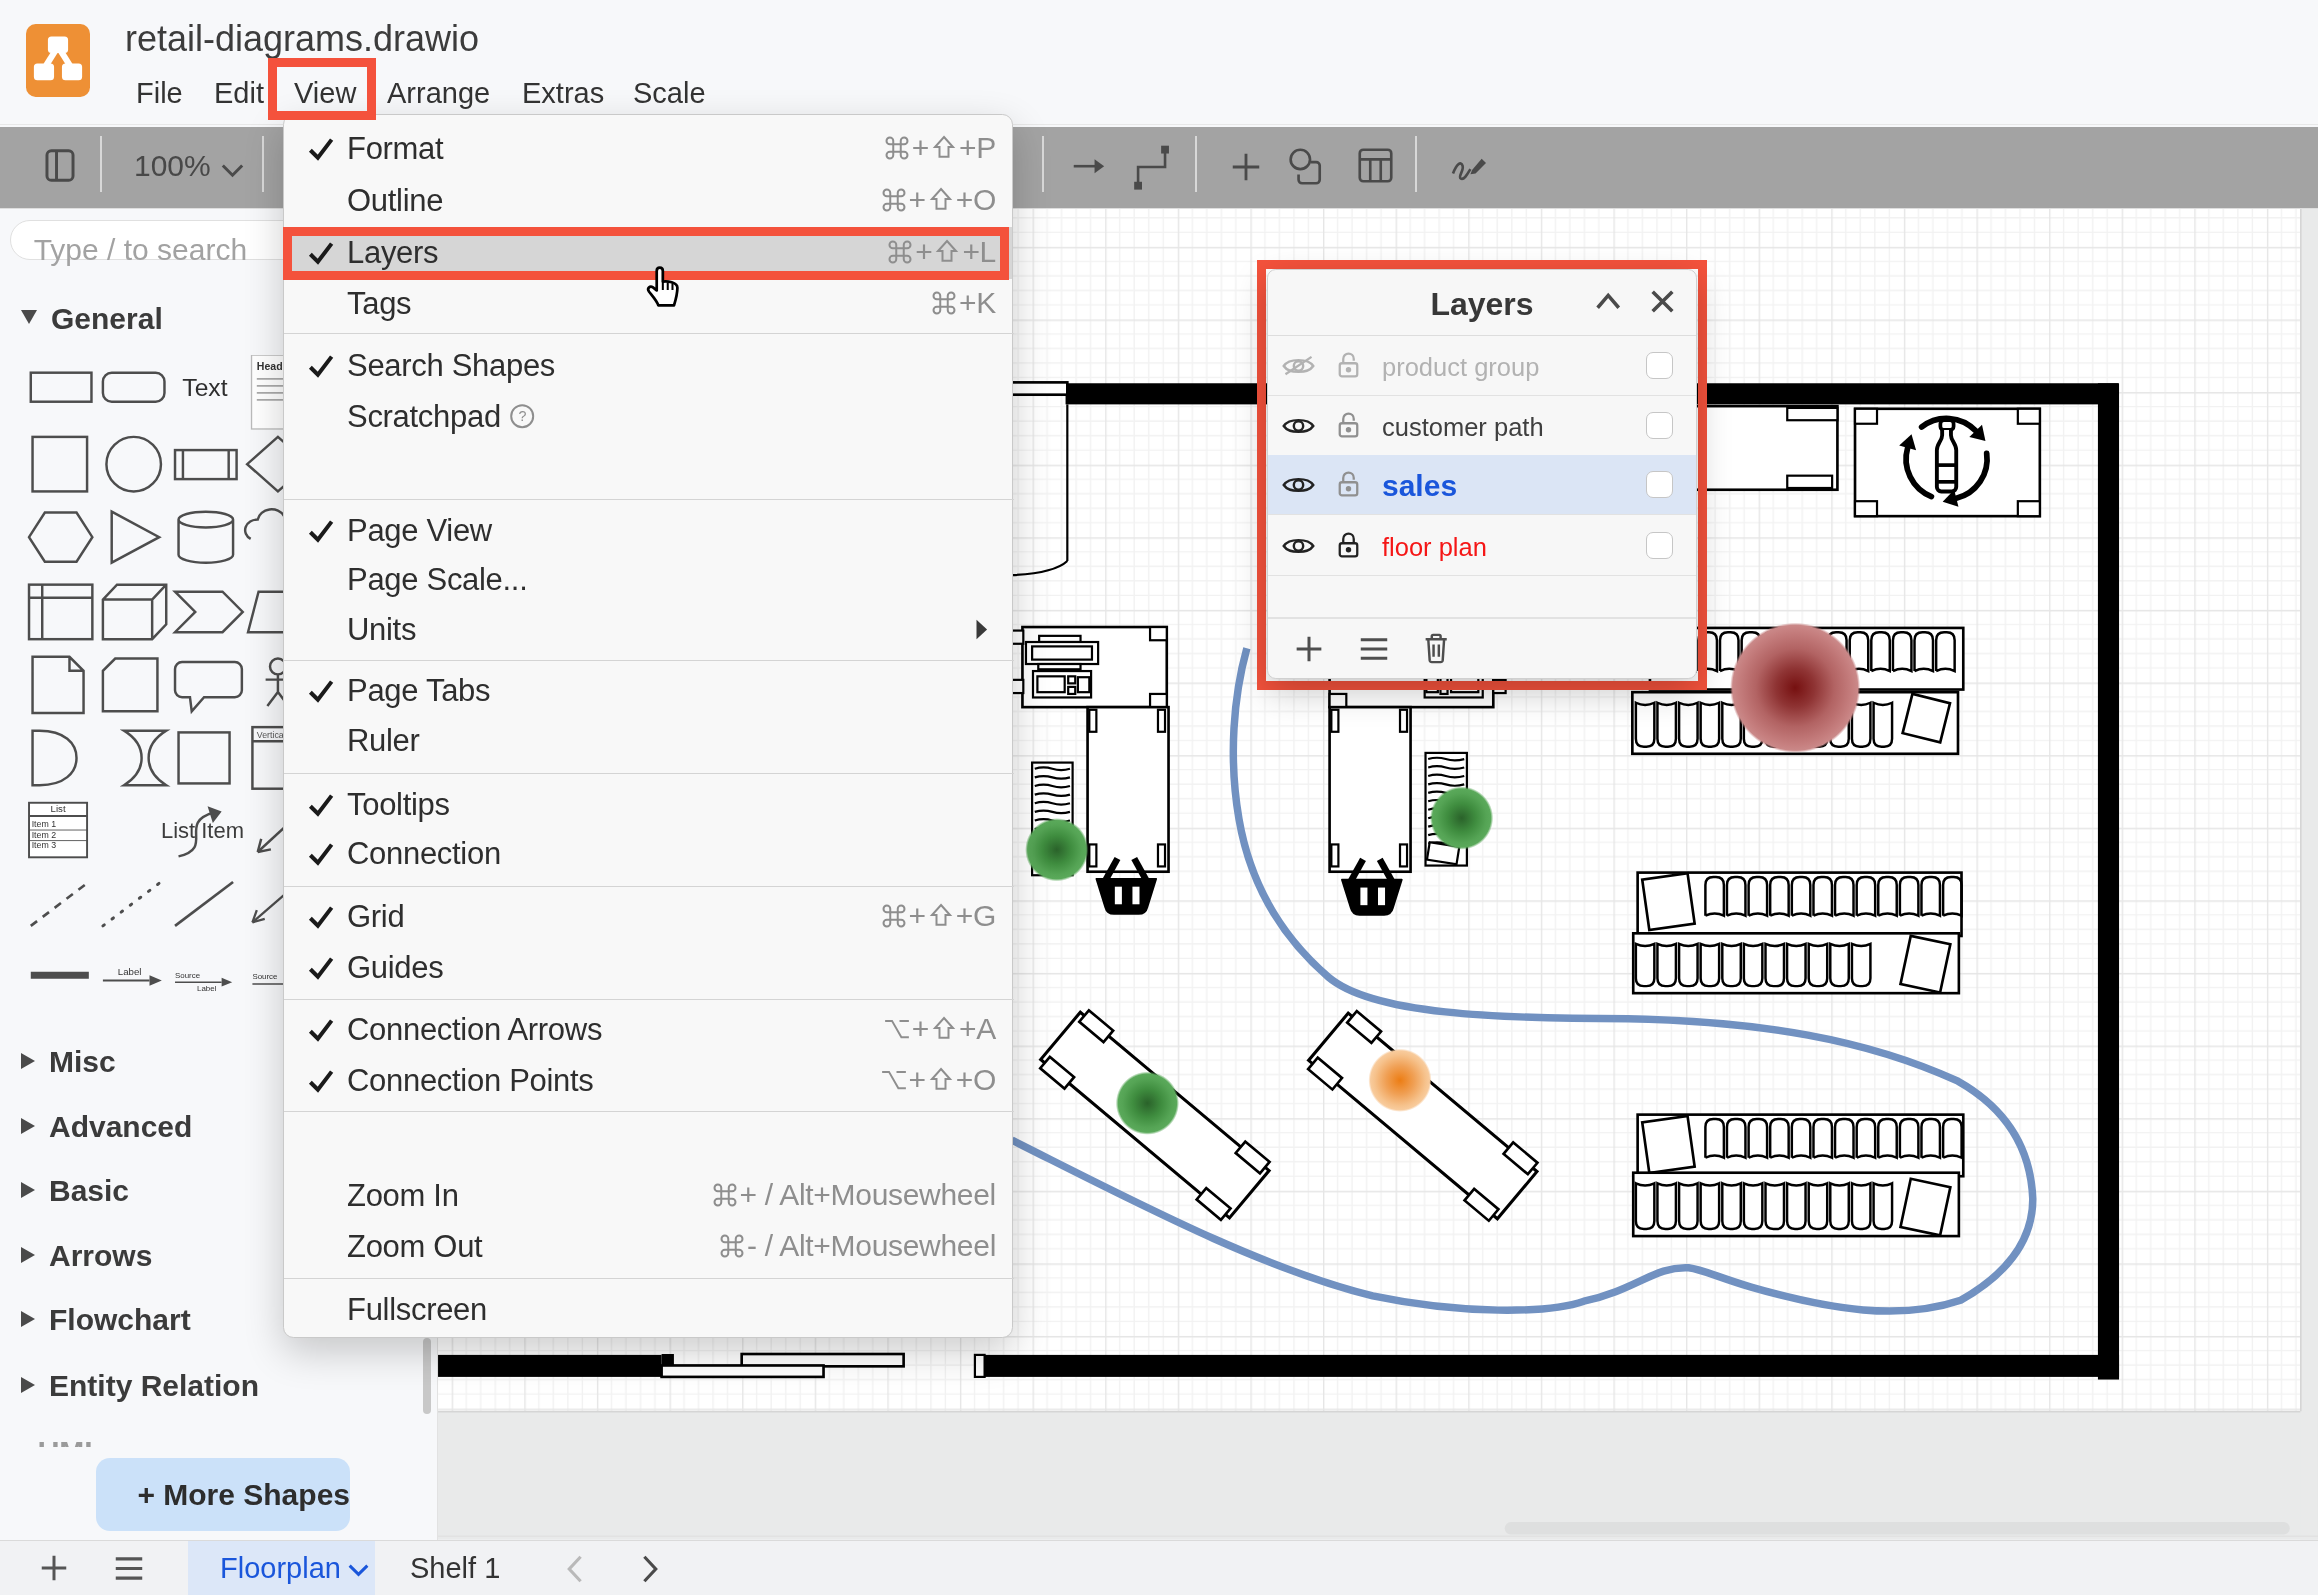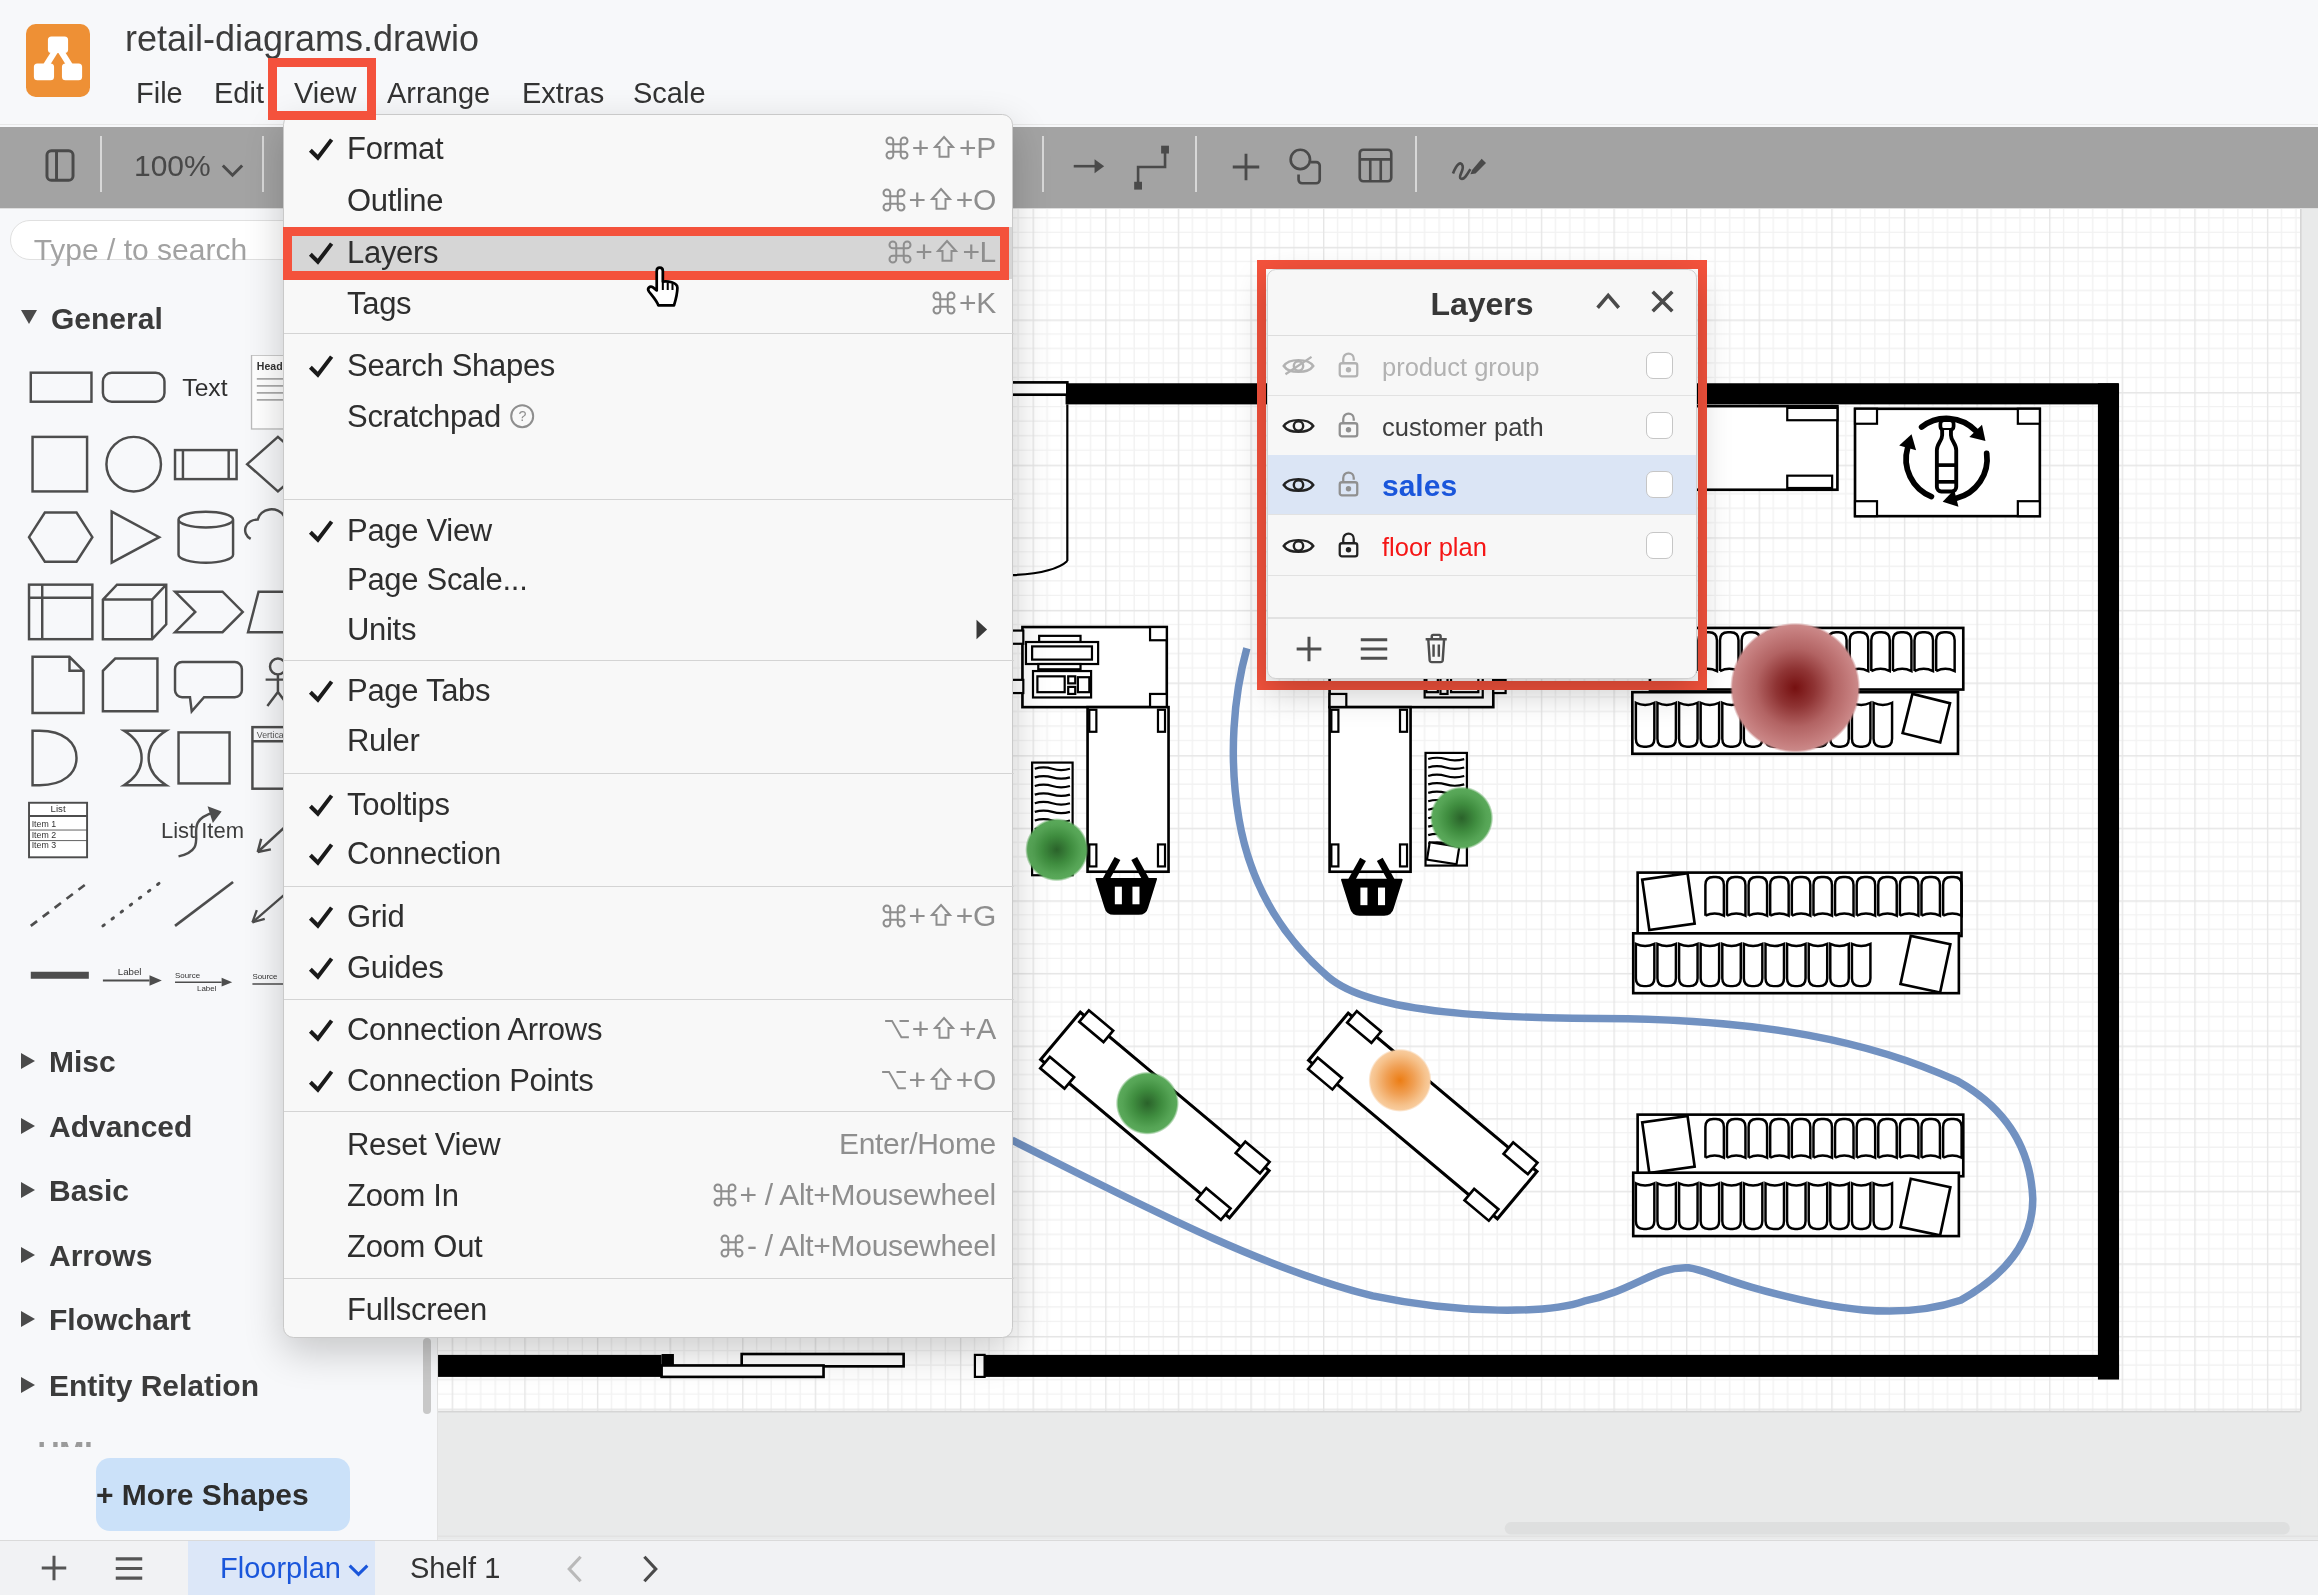--- a/index.html
+++ b/index.html
@@ -13,21 +13,21 @@
 
 #toolbar{position:absolute;left:0;top:127px;width:2319px;height:82px;background:#a3a3a3;border-bottom:1.8px solid #dedede}
 .tsep{position:absolute;top:8.8px;width:1.8px;height:56px;background:#d8d8d8}
 #zoomtxt{position:absolute;left:134px;top:22px;font-size:30px;color:#484848}
 
 #sidebar{position:absolute;left:0;top:209px;width:438px;height:1336px;background:#f7f8fa;border-right:1.8px solid #e2e2e2}
 #search{position:absolute;left:9.7px;top:10.6px;width:419px;height:40px;background:#fff;border:1.8px solid #e0e0e0;border-radius:29px}
 #search span{position:absolute;left:23px;top:12.3px;font-size:30px;color:#a2a2a2}
 .sect{position:absolute;left:21px;font-size:30px;color:#3b3b3b;font-weight:bold}
 .sect .tri{display:inline-block;vertical-align:3.5px;margin-right:14px}
-#moreshapes{position:absolute;left:96px;top:1249px;width:254px;height:73px;background:#cbe1f9;border-radius:14px;text-align:left;line-height:73px;font-size:30px;font-weight:bold;color:#2d2d2d}
+#moreshapes{position:absolute;left:96px;top:1249px;width:254px;height:73px;background:#cbe1f9;border-radius:14px;text-align:right;line-height:73px;font-size:30px;font-weight:bold;color:#2d2d2d}
 #sbscroll{position:absolute;left:423px;top:1129px;width:8px;height:76px;background:#c8c8c8;border-radius:4.4px}
 
 #footer{position:absolute;left:0;top:1540px;width:2319px;height:55px;background:#f1f2f4;border-top:1.8px solid #dadada}
 #fp-tab{position:absolute;left:188px;top:0px;width:187px;height:55px;background:#dce7f8;color:#1a56db;font-size:29px}
 #fp-tab span{position:absolute;left:32px;top:11.4px}
 #shelf{position:absolute;left:410px;top:11.4px;font-size:29px;color:#333}
 
 #menu{position:absolute;left:283px;top:114px;width:730px;height:1224px;background:#f8f8f8;border:0.9px solid #c9c9c9;border-radius:10.6px;box-shadow:0 14px 39px rgba(0,0,0,0.2)}
 .mi{position:absolute;left:0;width:100%;height:51px}
 .mi .lab{position:absolute;left:63px;top:8px;font-size:31px;color:#2e2e2e;white-space:nowrap;letter-spacing:-0.3px}
@@ -610,24 +610,20 @@
         <svg class="chk" viewBox="0 0 24 24">
           <path d="M3.5 13 9.5 19 20.5 4.5"></path>
         </svg>
         <span class="lab">Connection Points</span>
         <span class="sc"><svg class="ic" viewBox="0 0 24 24">
             <use href="#opt"></use>
           </svg>+<svg class="ic" viewBox="0 0 24 24">
             <use href="#shf"></use>
           </svg>+O</span>
       </div>
-<div class="mi" style="top:1004px">
-        <span class="lab">Reset View</span>
-        <span class="sc">Enter/Home</span>
-      </div>
 <div class="mi" style="top:1055px">
         <span class="lab">Zoom In</span>
         <span class="sc"><svg class="ic" viewBox="0 0 24 24">
             <use href="#cmd"></use>
           </svg> + / Alt+Mousewheel</span>
       </div>
 <div class="mi" style="top:1106px">
         <span class="lab">Zoom Out</span>
         <span class="sc"><svg class="ic" viewBox="0 0 24 24">
             <use href="#cmd"></use>

